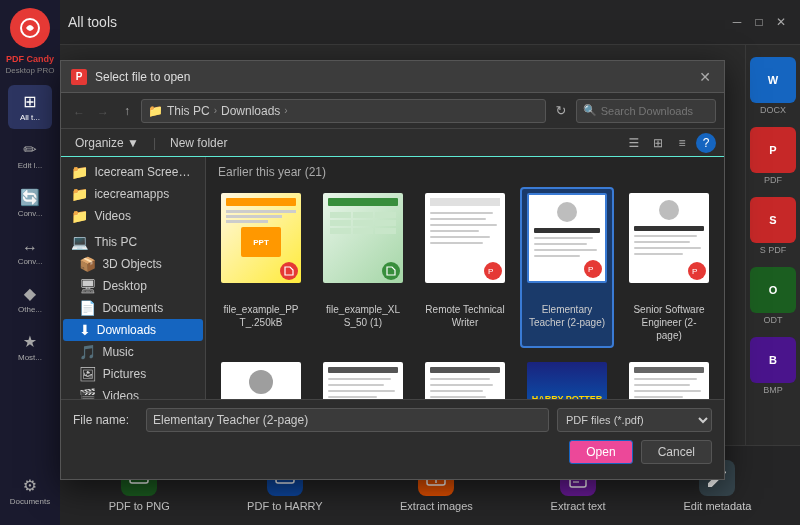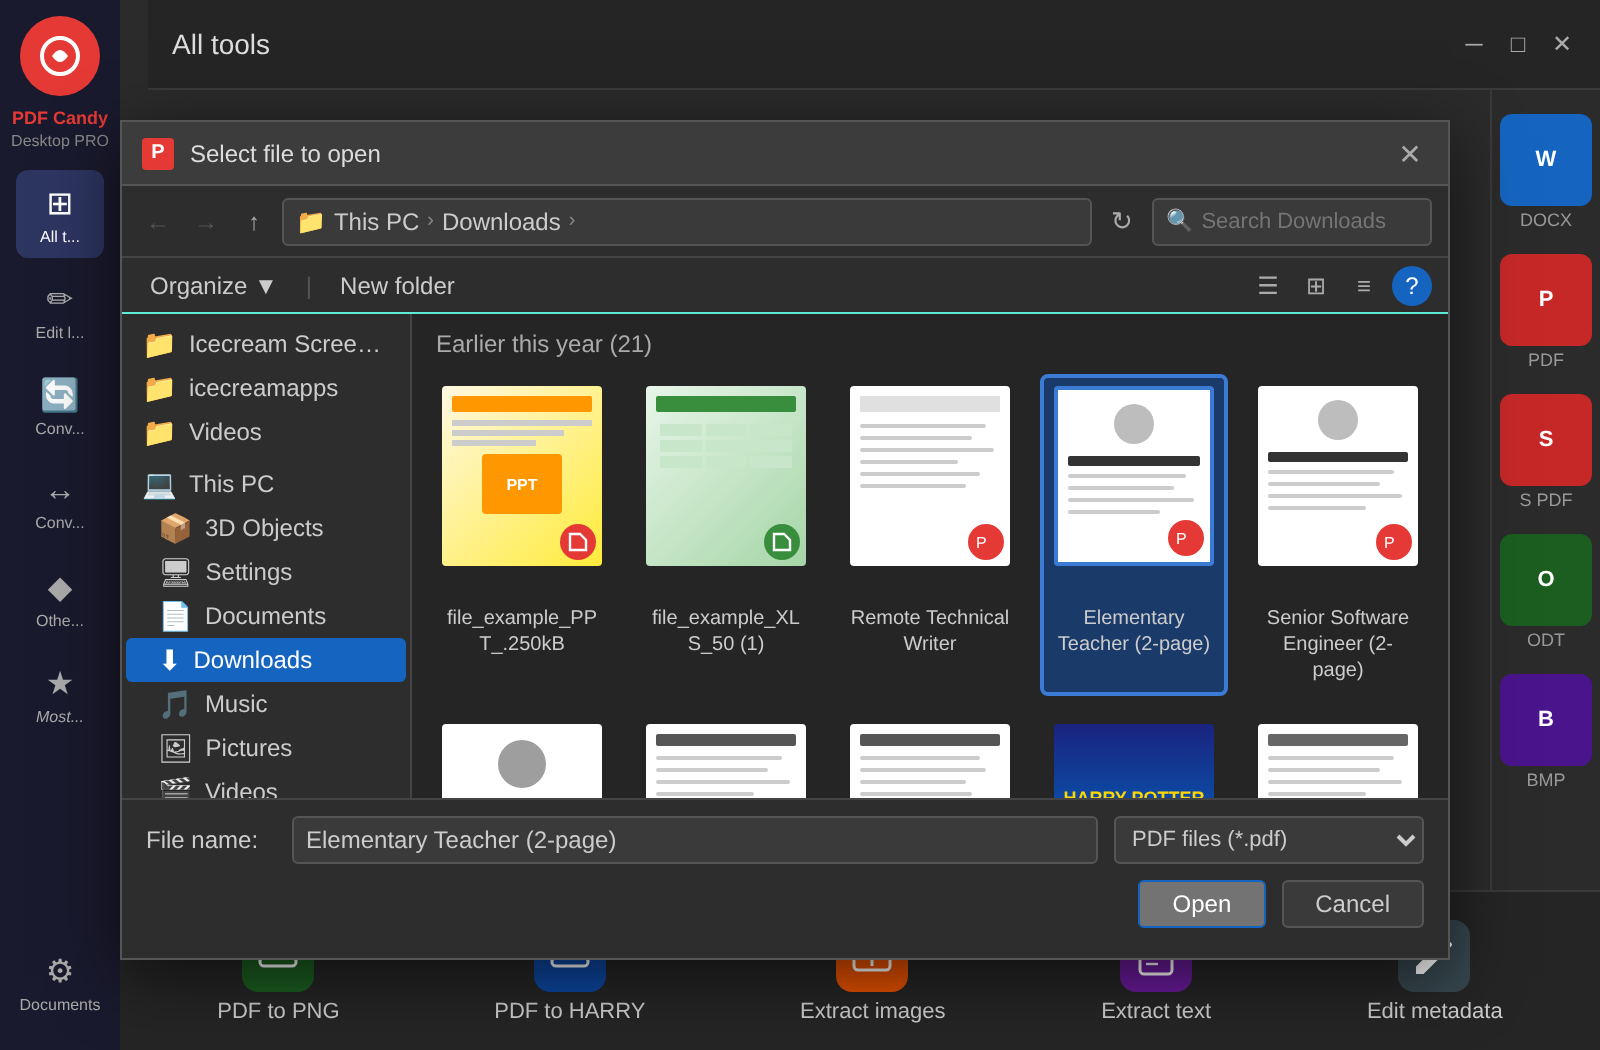--- a/index.html
+++ b/index.html
@@ -63,21 +63,21 @@
     .sidebar-item.active { background: #2d3561; color: #fff; }
     .sidebar-icon { font-size: 16px; margin-bottom: 2px; }
     .sidebar-bottom {
       margin-top: auto;
       margin-bottom: 10px;
     }
 
     
     .topbar {
       position: absolute;
-      left: 74px; top: 0;
+      left: 56px; top: 0;
       right: 0;
       height: 45px;
       background: #252526;
       display: flex;
       align-items: center;
       padding: 0 12px;
       border-bottom: 1px solid #3a3a3a;
     }
     .topbar-title {
       font-size: 14px;
@@ -473,21 +473,21 @@
     }
     .dialog-btn {
       height: 24px;
       padding: 0 16px;
       border: 1px solid #555;
       border-radius: 3px;
       font-size: 12px;
       cursor: pointer;
     }
     .dialog-btn.primary {
-      background: #737373;
+      background: #ec4899;
       color: white;
       border-color: #1565c0;
     }
     .dialog-btn.secondary {
       background: #3a3a3a;
       color: #ccc;
     }
 
     
     ::-webkit-scrollbar { width: 6px; height: 6px; }
@@ -574,21 +574,21 @@
     <div class="sidebar-item">
       <div class="sidebar-icon">↔</div>
       <div style="font-size:8px;">Conv...</div>
     </div>
     <div class="sidebar-item">
       <div class="sidebar-icon">◆</div>
       <div style="font-size:8px;">Othe...</div>
     </div>
     <div class="sidebar-item">
       <div class="sidebar-icon">★</div>
-      <div style="font-size:8px;font-style:italic;">Most...</div>
+      <div style="font-size:8px;">Most...</div>
     </div>
 
     <div class="sidebar-bottom">
       <div class="sidebar-item">
         <div class="sidebar-icon">⚙</div>
         <div style="font-size:8px;">Documents</div>
       </div>
     </div>
   </div>
 
@@ -735,21 +735,21 @@
         <div class="nav-item">
           <span class="nav-icon">💻</span>
           <span class="nav-label">This PC</span>
         </div>
         <div class="nav-item" style="padding-left:16px;">
           <span class="nav-icon">📦</span>
           <span class="nav-label">3D Objects</span>
         </div>
         <div class="nav-item" style="padding-left:16px;">
           <span class="nav-icon">🖥</span>
-          <span class="nav-label">Settings</span>
+          <span class="nav-label">Desktop</span>
         </div>
         <div class="nav-item" style="padding-left:16px;">
           <span class="nav-icon">📄</span>
           <span class="nav-label">Documents</span>
         </div>
         <div class="nav-item selected" style="padding-left:16px;">
           <span class="nav-icon">⬇</span>
           <span class="nav-label">Downloads</span>
         </div>
         <div class="nav-item" style="padding-left:16px;">

